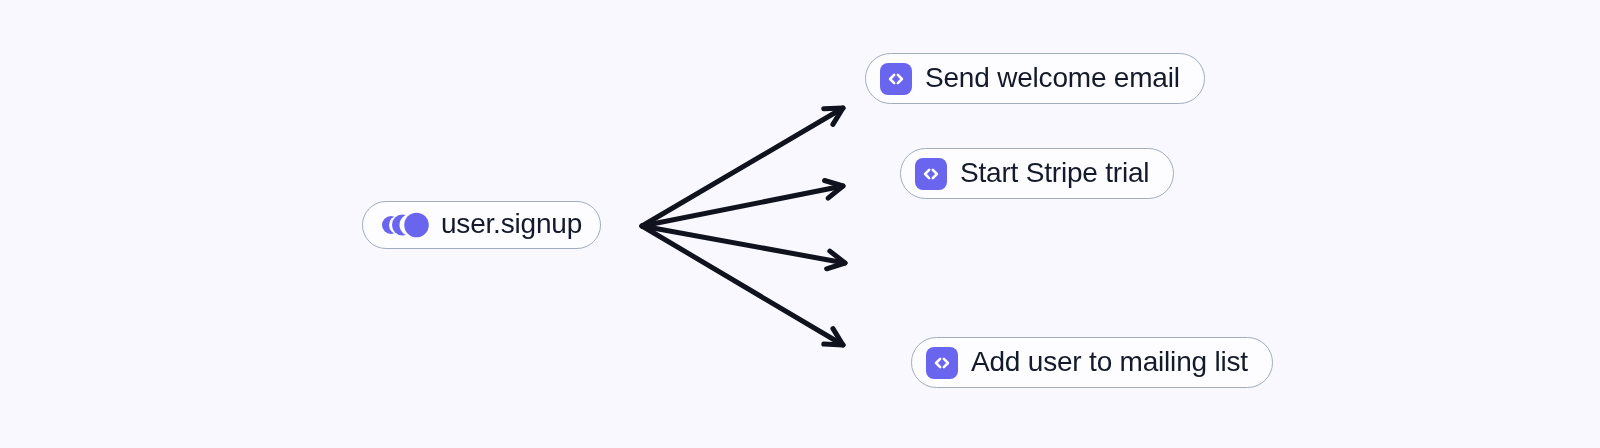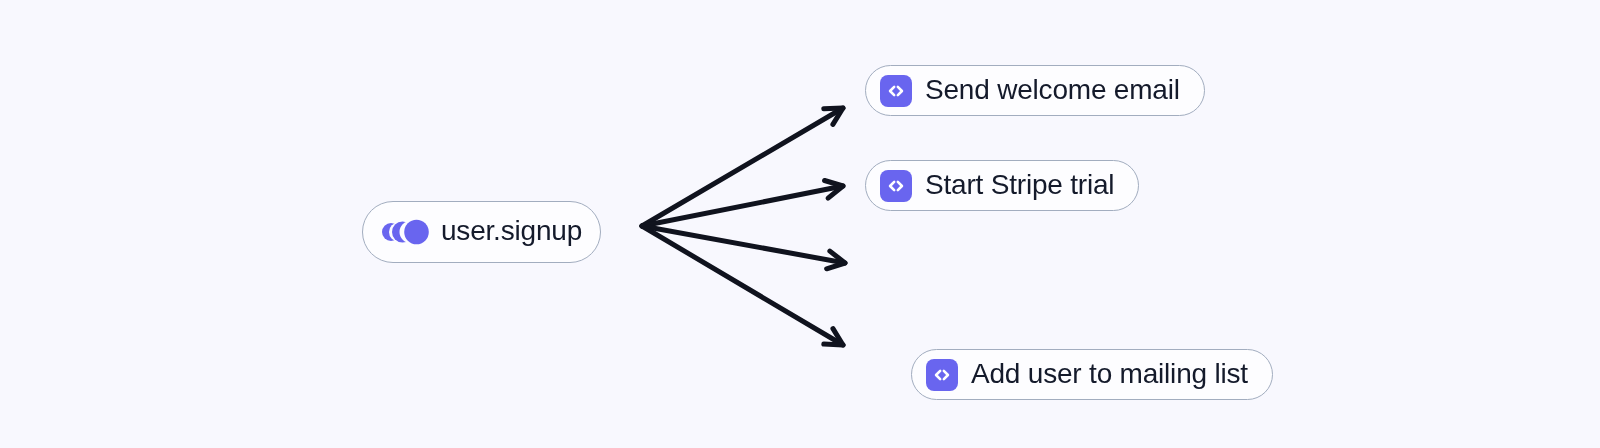--- a/index.html
+++ b/index.html
@@ -46,29 +46,28 @@
   }
   .node .label {
     font-size: 28px;
     font-weight: 400;
     letter-spacing: -0.2px;
     color: var(--text);
     line-height: 1;
     padding-bottom: 2px;
   }
   .trigger {
-    height: 62px;
+    height: 48px;
     padding: 0 18px 0 16px;
     gap: 12px;
   }
   .fn {
     height: 51px;
     padding: 0 24px 0 14px;
     gap: 13px;
-    margin-top: 12px;
   }
   .badge {
     width: 32px;
     height: 32px;
     flex: none;
     border-radius: 8px;
     background: var(--accent);
     display: flex;
     align-items: center;
     justify-content: center;
@@ -106,21 +105,21 @@
   <div class="node fn" style="left:865px; top:53px;">
     <span class="badge">
       <svg width="22" height="22" viewBox="0 0 24 24">
         <path d="M10 7.5 L5.5 12 L10 16.5" fill="none" stroke="#ffffff" stroke-width="2.8" stroke-linecap="round" stroke-linejoin="round"></path>
         <path d="M14 7.5 L18.5 12 L14 16.5" fill="none" stroke="#ffffff" stroke-width="2.8" stroke-linecap="round" stroke-linejoin="round"></path>
       </svg>
     </span>
     <span class="label">Send welcome email</span>
   </div>
 
-  <div class="node fn" style="left:865px; top:148px;">
+  <div class="node fn" style="left:900px; top:148px;">
     <span class="badge">
       <svg width="22" height="22" viewBox="0 0 24 24">
         <path d="M10 7.5 L5.5 12 L10 16.5" fill="none" stroke="#ffffff" stroke-width="2.8" stroke-linecap="round" stroke-linejoin="round"></path>
         <path d="M14 7.5 L18.5 12 L14 16.5" fill="none" stroke="#ffffff" stroke-width="2.8" stroke-linecap="round" stroke-linejoin="round"></path>
       </svg>
     </span>
     <span class="label">Start Stripe trial</span>
   </div>
 
 

